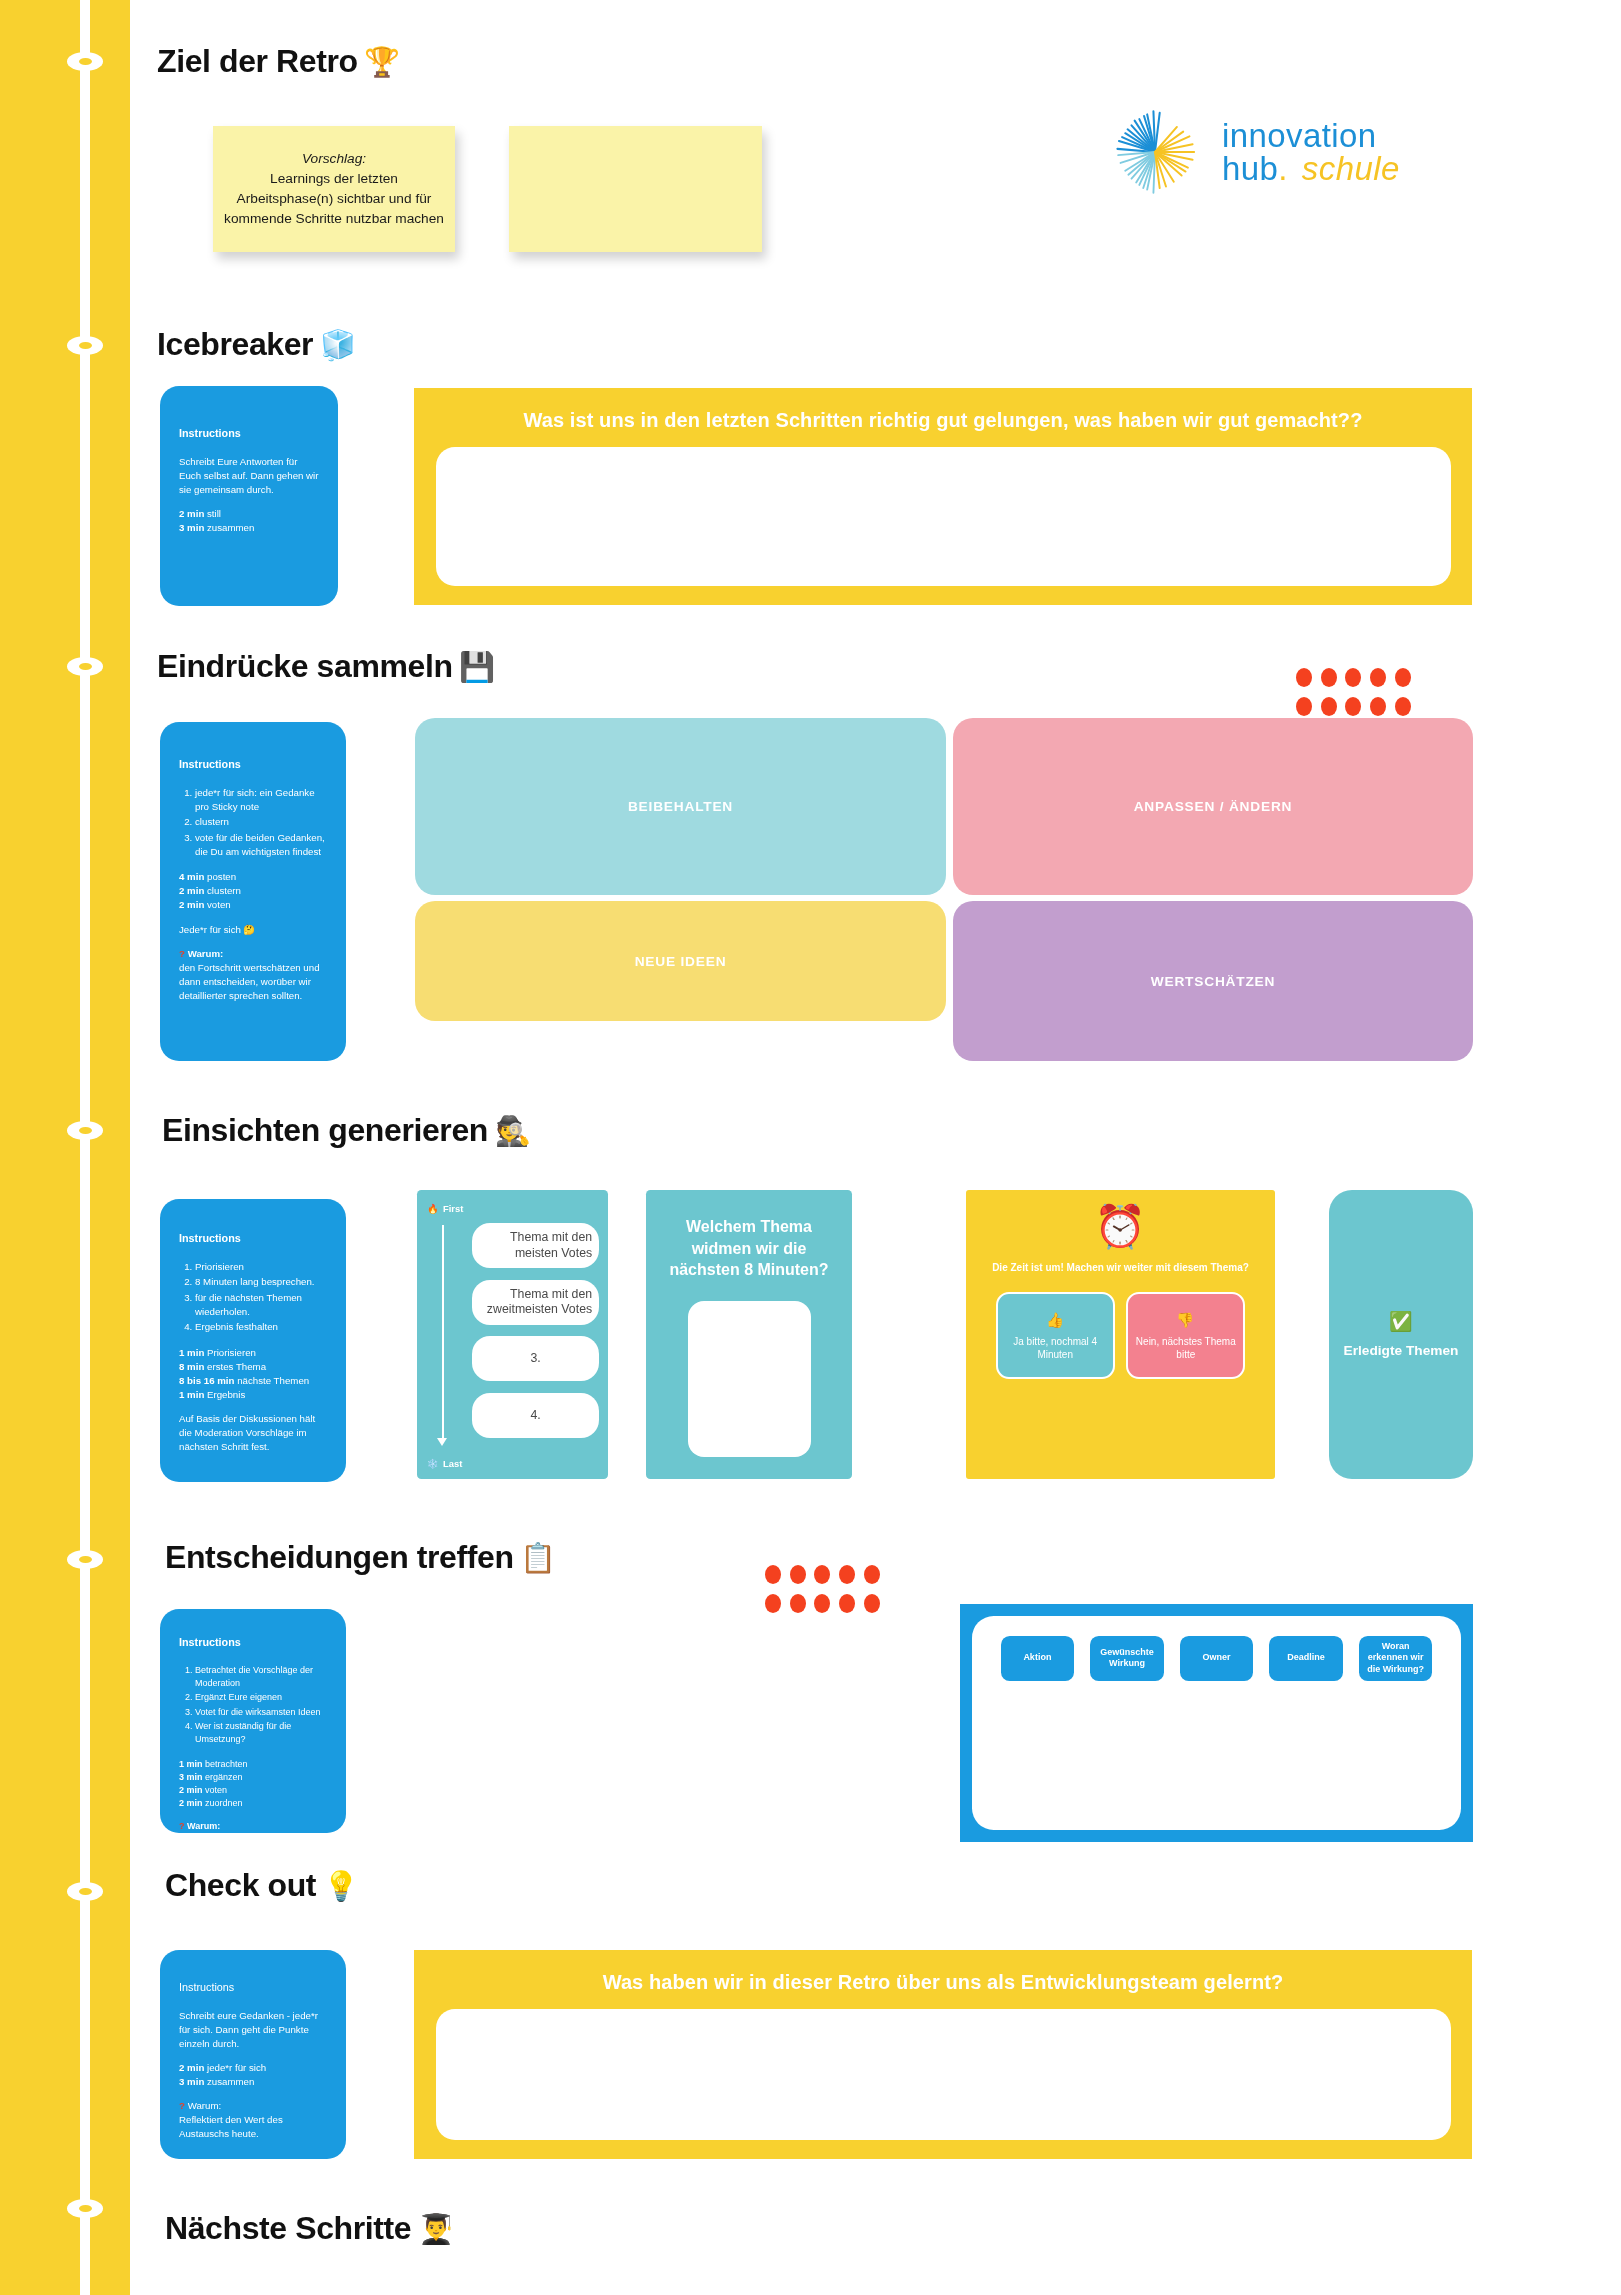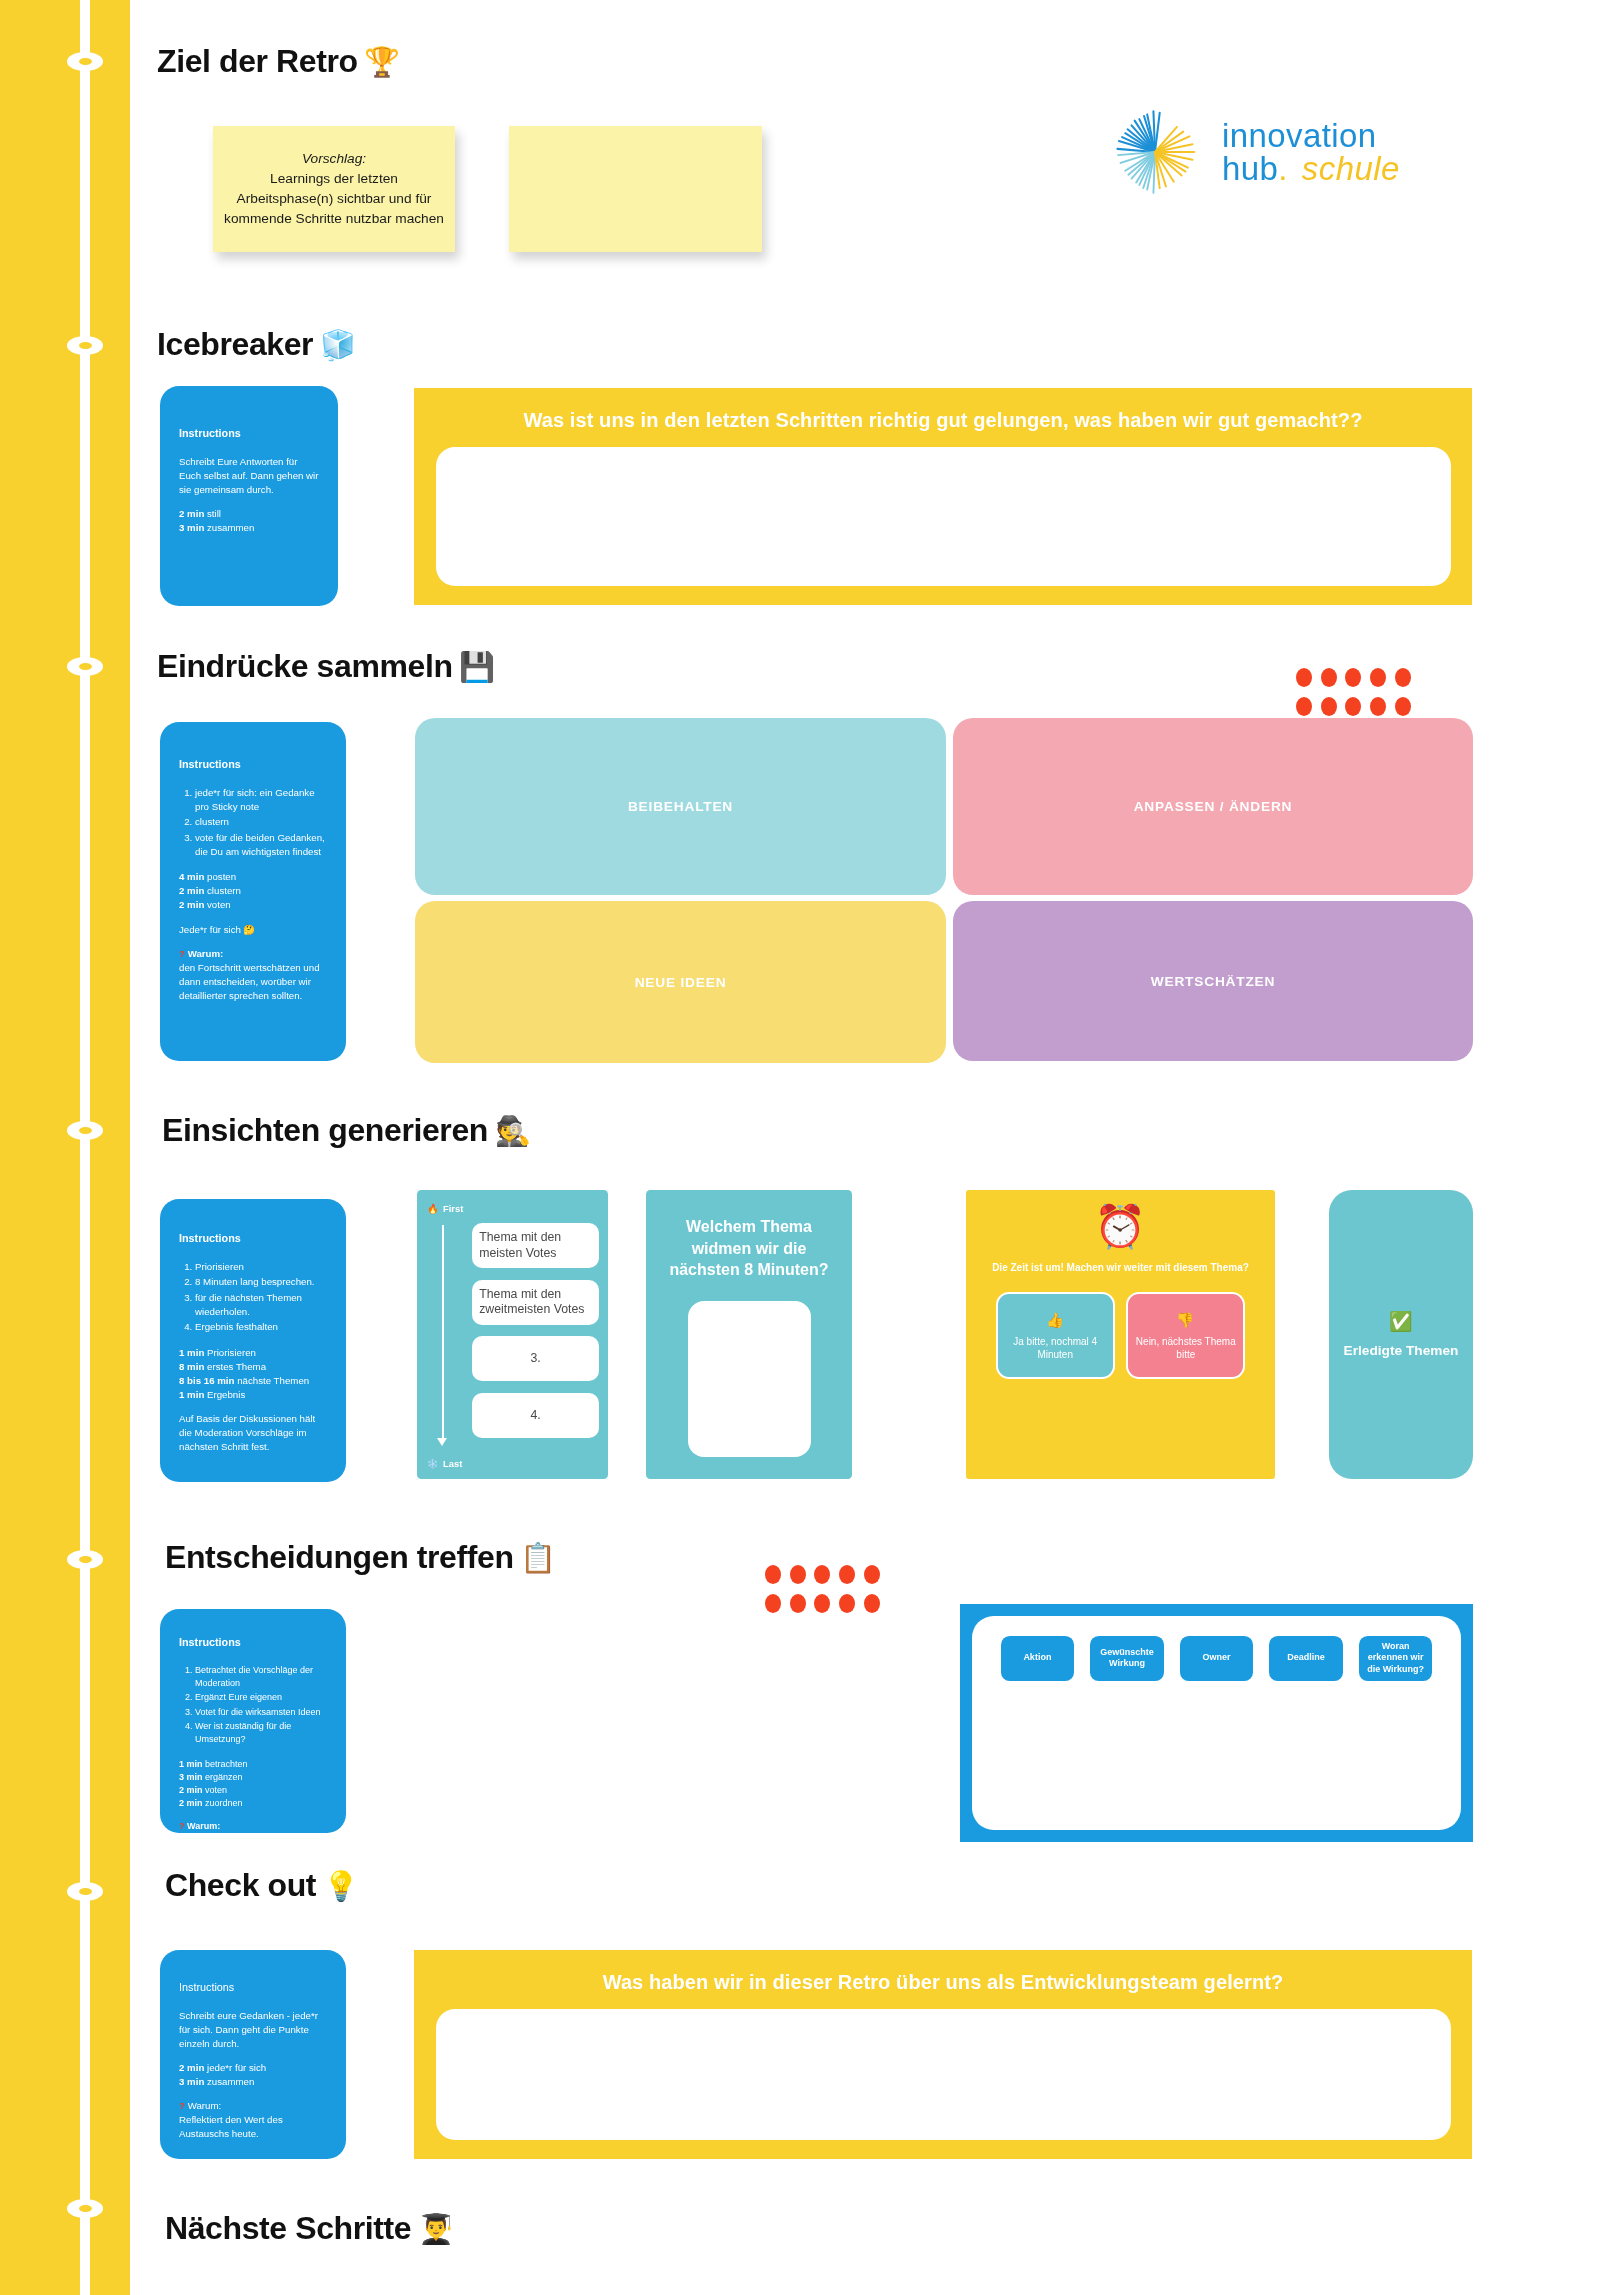--- a/index.html
+++ b/index.html
@@ -122,23 +122,23 @@
   .rankcol .arrowline {
     position: absolute; left: 24.6px; top: 35px; width: 2.2px; height: 217px; background: #ffffff;
   }
   .rankcol .arrowhead {
     position: absolute; left: 19.5px; top: 248px; width: 0; height: 0;
     border-left: 5.8px solid transparent; border-right: 5.8px solid transparent; border-top: 8.7px solid #ffffff;
   }
   .rankcol .tag.last { position: absolute; left: 10px; bottom: 10px; }
   .rank-items { position: absolute; left: 55px; top: 33px; right: 8.7px; }
   .rank-card {
-    background: #ffffff; border-radius: 10px; margin-bottom: 11.6px;
+    background: #ffffff; border-radius: 18px; margin-bottom: 11.6px;
     min-height: 45px; display: flex; align-items: center; justify-content: center;
-    text-align: left; color: #4a4a4a; font-size: 12.3px; line-height: 1.25;
+    text-align: right; color: #4a4a4a; font-size: 12.3px; line-height: 1.25;
     padding: 7.2px 7.2px;
   }
 
   
   .tealpanel {
     position: absolute; background: #6CC6CF; border-radius: 4.3px;
     display: flex; flex-direction: column; align-items: center; padding: 26px 21.7px 21.7px 21.7px;
   }
   .tealpanel .ttl {
     font-weight: 700; color: #ffffff; text-align: center; font-size: 16px; line-height: 1.35;
@@ -332,21 +332,21 @@
       <div>den Fortschritt wertschätzen und dann entscheiden, worüber wir detaillierter sprechen sollten.</div>
     </div>
   </div>
 
   <div class="quad" style="left:415px; top:718px; width:531px; height:177px; background:#9FDAE0;">
     <span>BEIBEHALTEN</span>
   </div>
   <div class="quad" style="left:953px; top:718px; width:520px; height:177px; background:#F3A8B2;">
     <span>ANPASSEN / ÄNDERN</span>
   </div>
-  <div class="quad" style="left:415px; top:901px; width:531px; height:162px; background:#F7DD72;">
+  <div class="quad" style="left:415px; top:901px; width:531px; height:120px; background:#F7DD72;">
     <span>NEUE IDEEN</span>
   </div>
   <div class="quad" style="left:953px; top:901px; width:520px; height:160px; background:#C29ECE;">
     <span>WERTSCHÄTZEN</span>
   </div>
 
   <div class="section-title" style="left:162px; top:1112px;">
     <span>Einsichten generieren</span><span class="emo">🕵️</span>
   </div>
 

